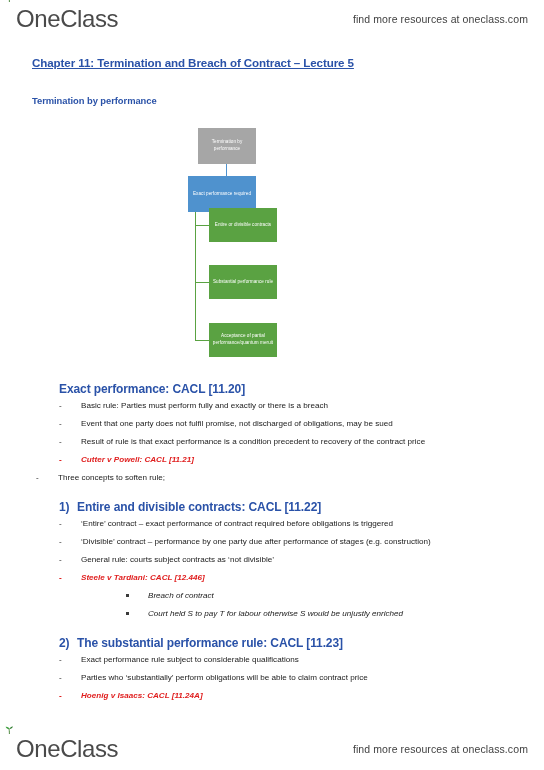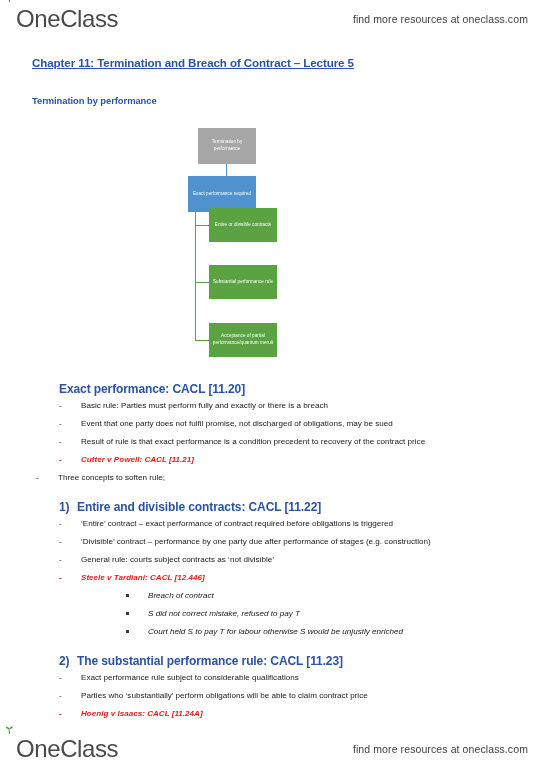--- a/index.html
+++ b/index.html
@@ -268,24 +268,20 @@
       <span class="marker">-</span>
       <span class="txt">Steele v Tardiani: CACL [12.446]</span>
     </div>
 
     <div class="row lvl2 italic">
       <span class="marker"><i class="sq"></i></span>
       <span class="txt">Breach of contract</span>
     </div>
     <div class="row lvl2 italic">
       <span class="marker"><i class="sq"></i></span>
-      <span class="txt">S did not correct mistake, refused to pay T</span>
-    </div>
-    <div class="row lvl2 italic">
-      <span class="marker"><i class="sq"></i></span>
       <span class="txt">Court held S to pay T for labour otherwise S would be unjustly enriched</span>
     </div>
 
     <div class="spacer-sm"></div>
 
     <div class="ol-head num">
       <span class="num-marker">2)</span>
       <span>The substantial performance rule: CACL [11.23]</span>
     </div>
 

